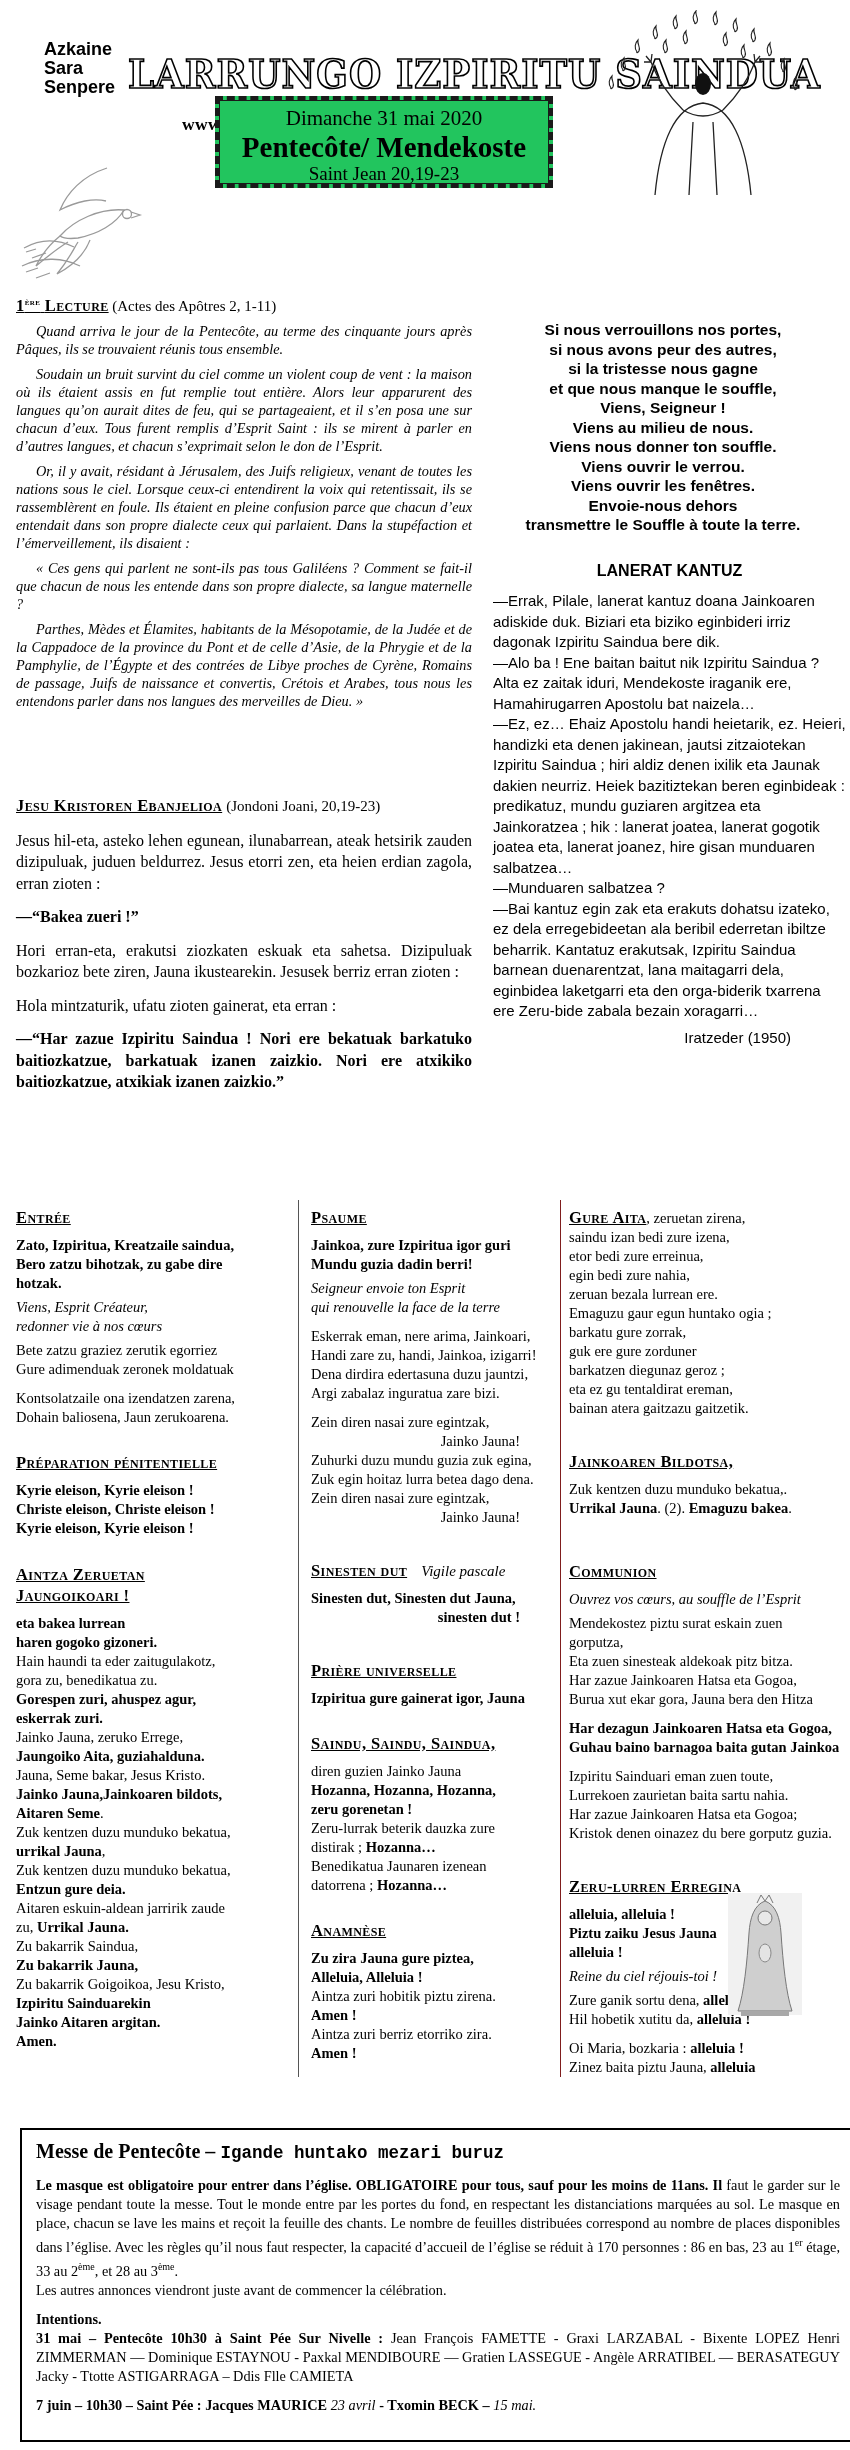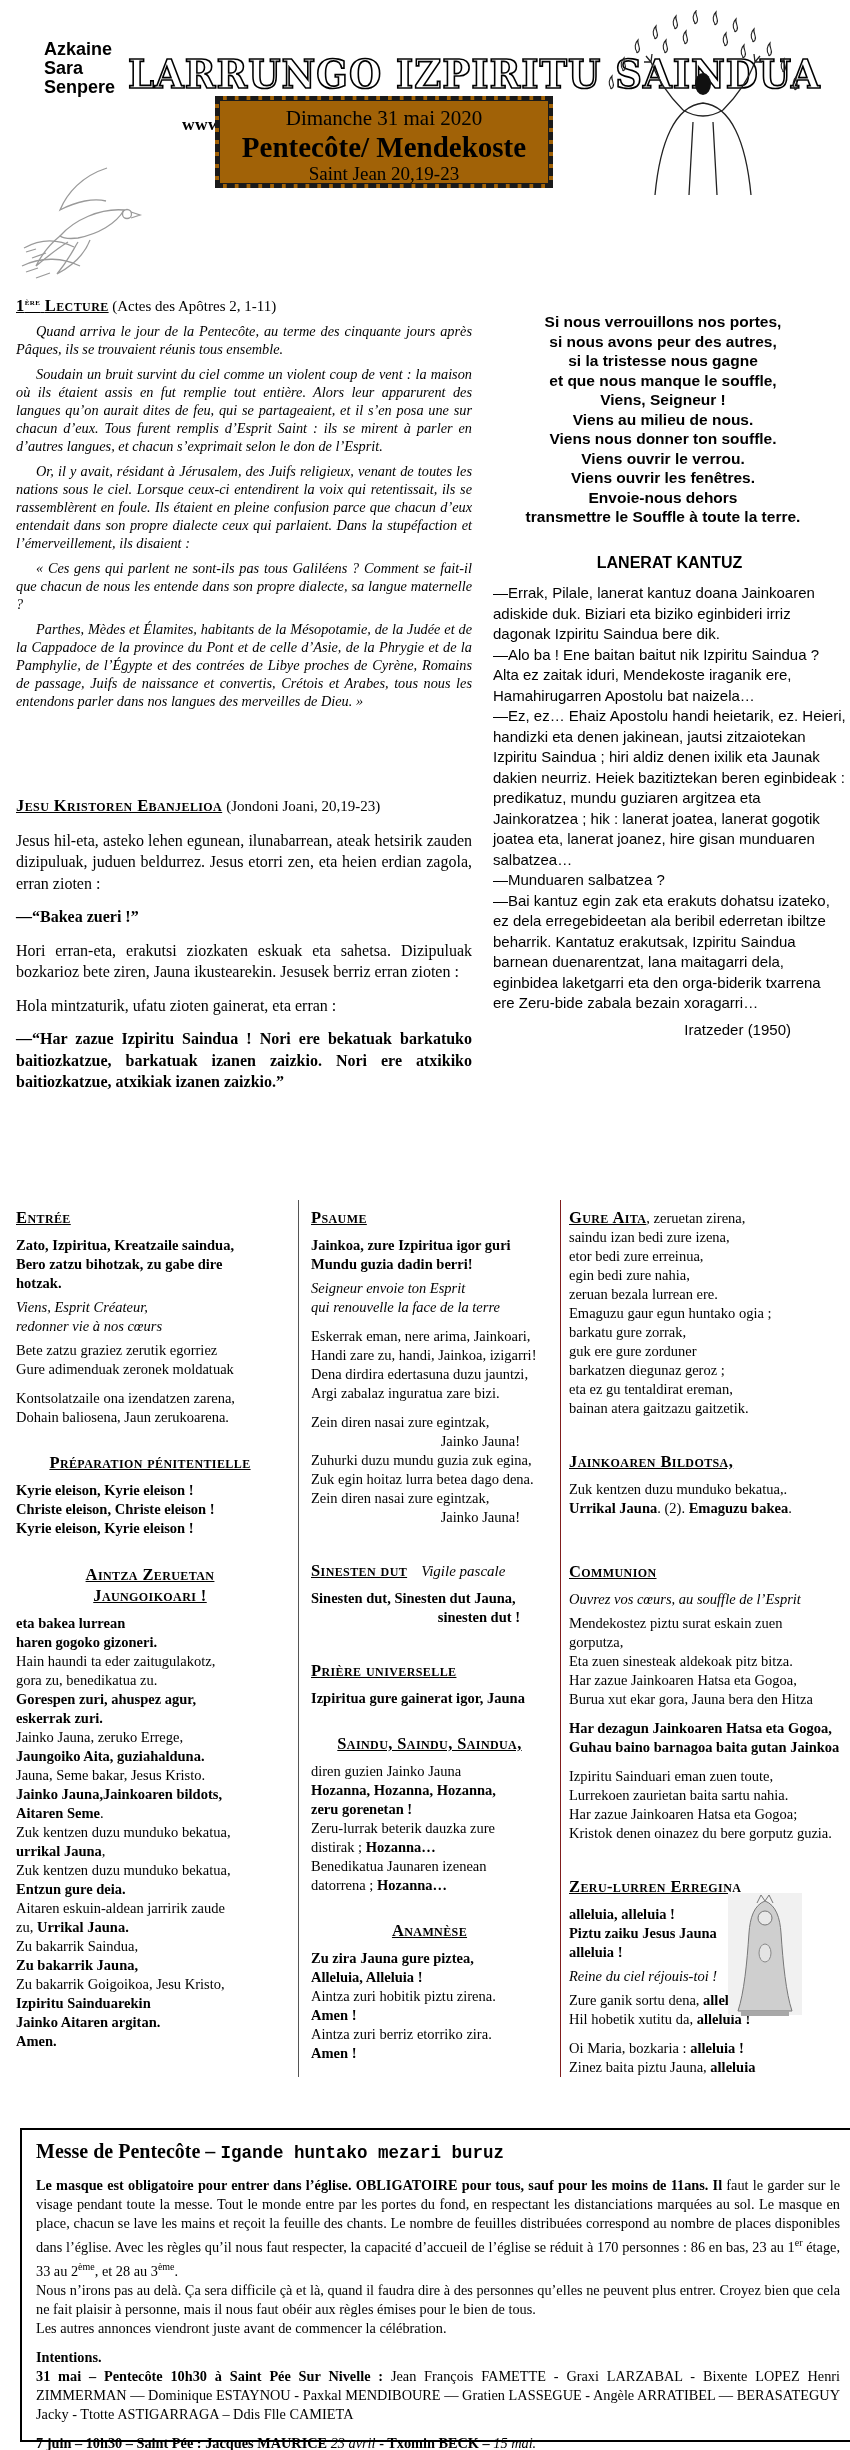--- a/index.html
+++ b/index.html
@@ -24,57 +24,57 @@
            font-family:"Liberation Sans", sans-serif; font-weight:bold;
            font-size:18px; line-height:19px; }
   .deco-title { position:absolute; left:128px; top:52px; width:474px; text-align:center;
                 font-family:"DejaVu Serif", serif; font-weight:bold; font-size:37px;
                 letter-spacing:1px; color:#fff; -webkit-text-stroke:1.6px #000;
                 transform:scaleY(1.08); white-space:nowrap; }
   .website { position:absolute; left:120px; top:114px; width:440px; text-align:center;
              font-weight:bold; font-size:17.5px; letter-spacing:.3px; }
   .date-box { position:absolute; left:215px; top:96px; width:338px; height:92px;
               border:4px dashed #1a1a1a; box-shadow:inset 0 0 0 1px #1a1a1a;
-              text-align:center; padding-top:6px; background:#a16207; }
+              text-align:center; padding-top:6px; background:#22c55e; }
   .date-box .dl { font-size:21px; }
   .date-box .fl { font-size:29px; font-weight:bold; line-height:32px; }
   .date-box .gl { font-size:19px; }
   .christ-art { position:absolute; left:555px; top:10px; }
   .dove-art  { position:absolute; left:12px; top:148px; }
 
   
   .lecture { position:absolute; left:16px; top:292px; width:456px;
              font-size:14.3px; line-height:18px; }
   .para { text-align:justify; margin-top:7px; }
   .ind  { text-indent:20px; }
   .sec-head { margin-bottom:2px; }
   .sec-head sup { font-size:10px; }
 
-  .right-col { position:absolute; left:480px; top:312px; width:366px; }
+  .right-col { position:absolute; left:480px; top:320px; width:366px; }
   .invocation { font-family:"Liberation Sans", sans-serif; font-weight:bold;
                 font-size:15.5px; line-height:19.5px; text-align:center; }
   .lanerat { margin-top:26px; font-family:"Liberation Sans", sans-serif;
              font-size:15px; line-height:20.5px;margin-left:13px; }
   .lanerat-title { text-align:center; font-weight:bold; font-size:16px; margin-bottom:10px; }
   .signature { text-align:right; padding-right:55px; margin-top:6px;
                font-family:"Liberation Sans", sans-serif; font-size:15px; }
 
   .gospel { position:absolute; left:16px; top:795px; width:456px;
             font-size:16px; line-height:21.5px; }
   .gospel .para { margin-top:12px; }
 
   
   .liturgy { position:absolute; left:16px; top:1200px; width:824px; display:flex;
              font-size:14.5px; line-height:19px; }
   .lcol h3 { font-size:15px; margin:22px 0 8px; font-weight:normal; }
   .lcol h3:first-child { margin-top:8px; }
   .col1 { width:282px; padding-right:14px; }
   .col2 { width:262px; padding:0 12px; border-left:1px solid #555; }
   .col3 { flex:1; padding-left:8px; border-left:1px solid #7f1d1d; }
-  .mt1 { margin-top:26px !important;text-align:center; }
+  .mt1 { margin-top:26px !important; }
   .mt2 { margin-top:34px !important; }
   .mt3 { margin-top:44px !important; }
   .narrow-head { display:inline-block; max-width:190px; line-height:21px; }
   .vp { font-style:italic; font-size:15px; margin-left:14px; text-decoration:none; }
   .erregina-wrap { position:relative; }
   .mary-art { position:absolute; right:34px; top:14px; }
 
   
   .notice { position:absolute; left:20px; top:2128px; width:836px; height:314px;
             border:2px solid #000; padding:10px 14px 8px;
@@ -380,21 +380,20 @@
       </div>
     </div>
   </section>
 
   <section class="notice">
     <div class="notice-title">
       <span>Messe de Pentecôte – </span><span class="bq">Igande huntako mezari buruz</span>
     </div>
     <div>
         <div class="ln para"><span class="b">Le masque est obligatoire pour entrer dans l’église. OBLIGATOIRE pour tous, sauf pour les moins de 11ans. Il </span><span class="n">faut le garder sur le visage pendant toute la messe. Tout le monde entre par les portes du fond, en respectant les distanciations marquées au sol. Le masque en place, chacun se lave les mains et reçoit la feuille des chants.  Le nombre de feuilles distribuées correspond au nombre de places disponibles dans l’église. Avec les règles qu’il nous faut respecter, la capacité d’accueil de l’église se réduit à 170 personnes : 86 en bas, 23 au 1</span><span class="sup">er</span><span class="n"> étage, 33 au 2</span><span class="sup">ème</span><span class="n">, et 28 au 3</span><span class="sup">ème</span><span class="n">.</span></div>
-        <div class="ln para"><span>Nous n’irons pas au delà. Ça sera difficile çà et là, quand il faudra dire à des personnes qu’elles ne peuvent plus entrer. Croyez bien que cela ne fait plaisir à personne, mais il nous faut obéir aux règles émises pour le bien de tous.</span></div>
         <div class="ln para"><span>Les autres annonces viendront juste avant de commencer la célébration.</span></div>
         <div class="ln gap"></div>
         <div class="ln b"><span>Intentions.</span></div>
         <div class="ln para"><span class="b">31 mai – Pentecôte 10h30 à Saint Pée Sur Nivelle :  </span><span class="n">Jean François FAMETTE - Graxi LARZABAL - Bixente LOPEZ   Henri ZIMMERMAN — Dominique ESTAYNOU - Paxkal MENDIBOURE — Gratien LASSEGUE - Angèle ARRATIBEL — BERASATEGUY Jacky - Ttotte ASTIGARRAGA – Ddis Flle CAMIETA</span></div>
         <div class="ln gap"></div>
         <div class="ln para"><span class="b">7 juin – 10h30 – Saint Pée :   Jacques MAURICE  </span><span class="i">23 avril</span><span class="b">  - Txomin BECK – </span><span class="i">15 mai.</span></div>
       </div>
   </section>
 
 </div>

